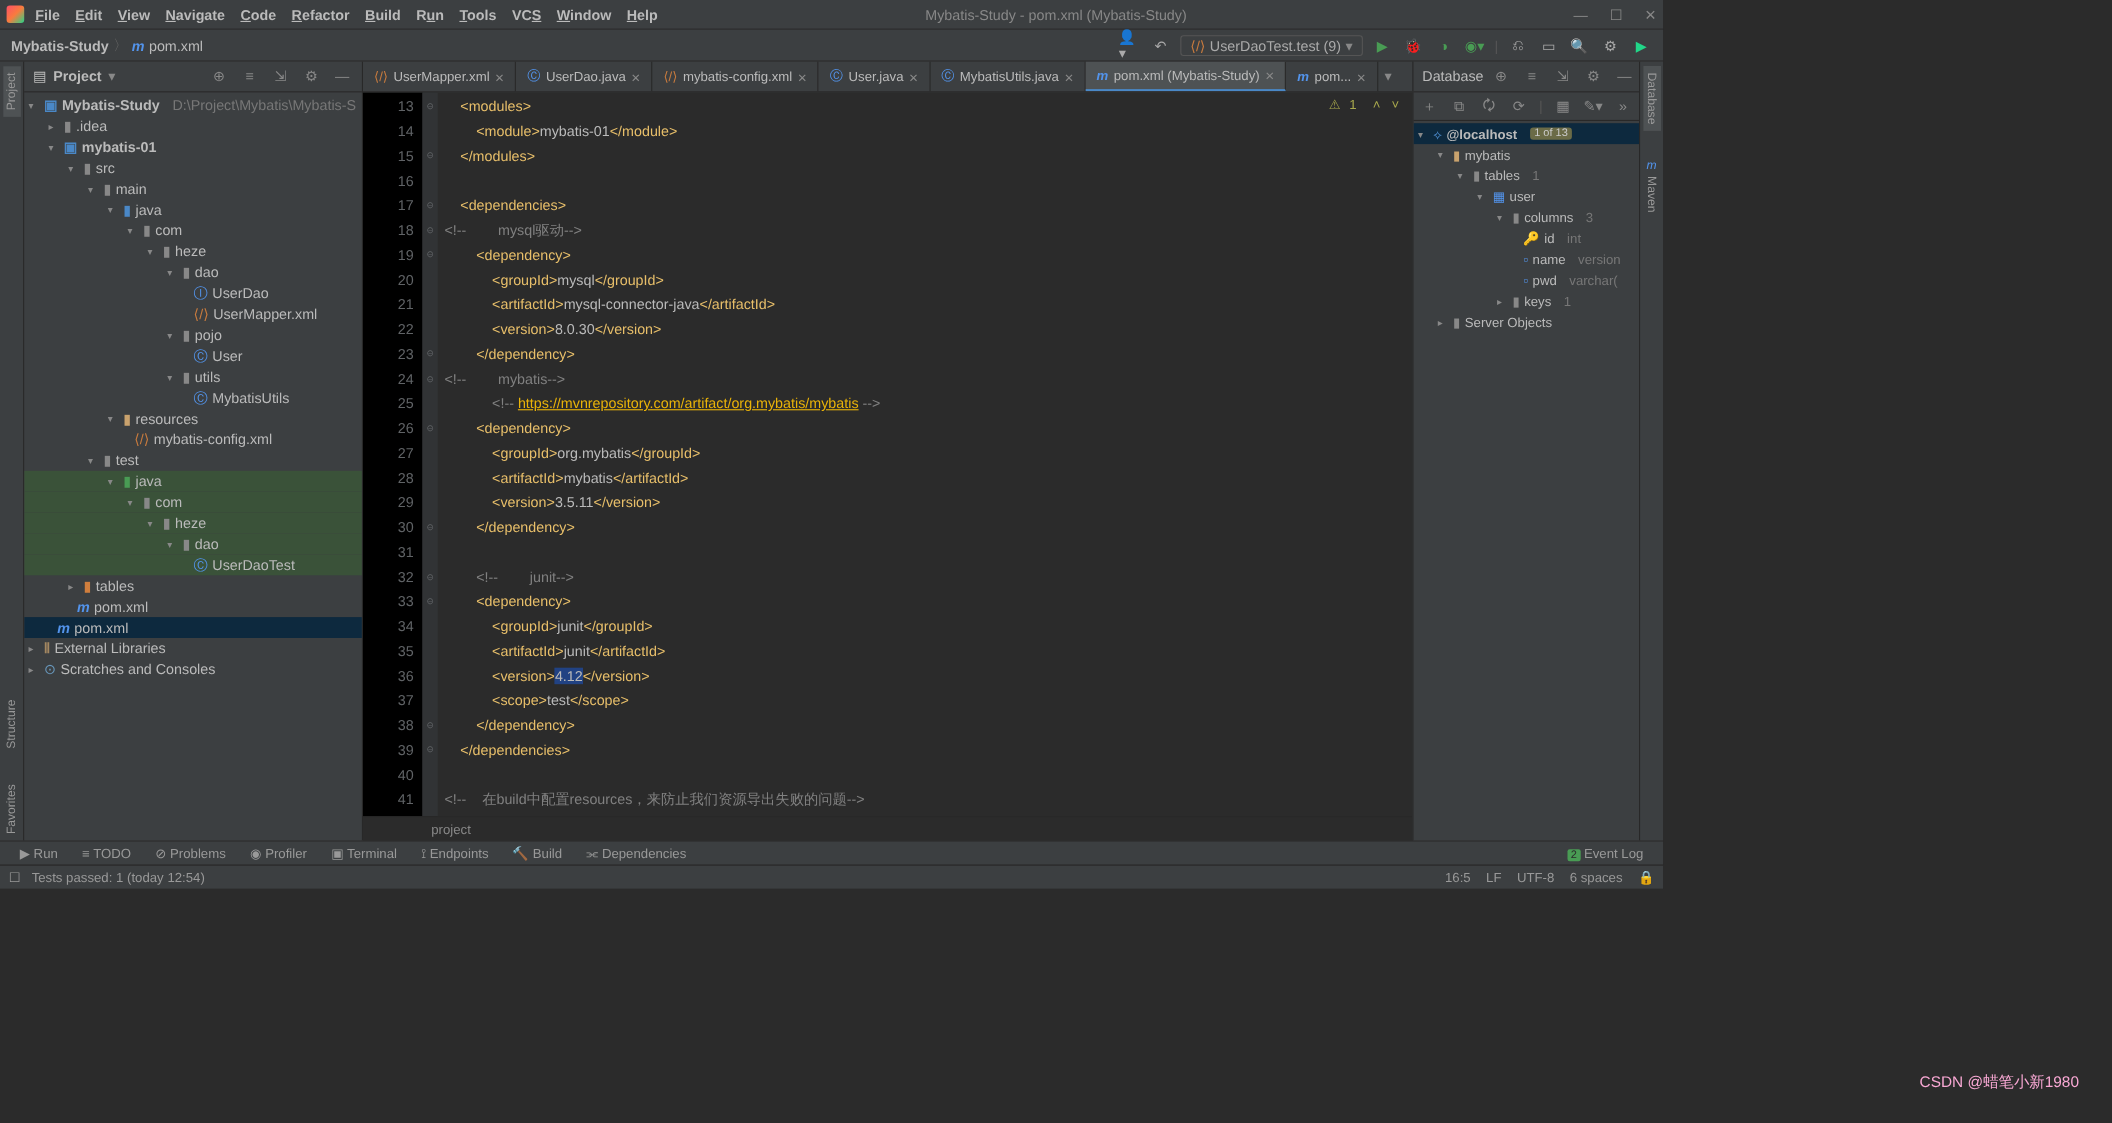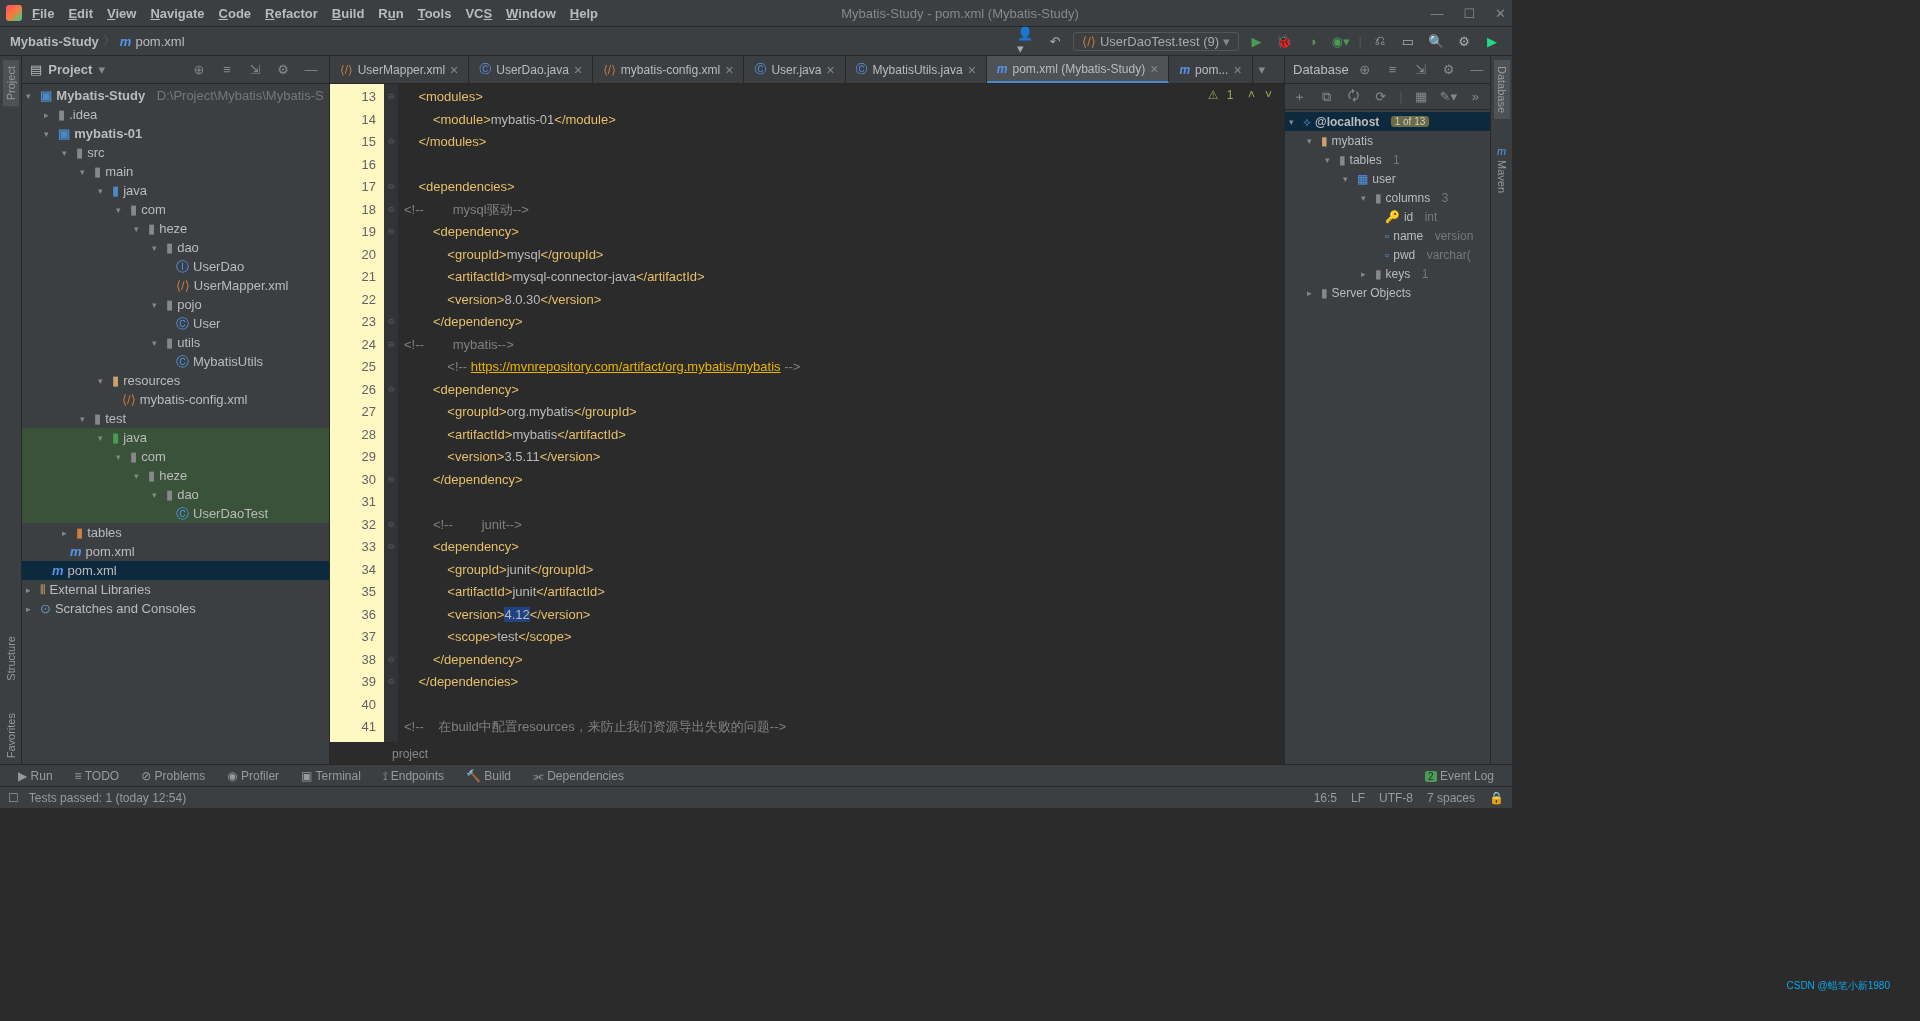--- a/index.html
+++ b/index.html
@@ -38,21 +38,21 @@
 .module { color: #4a88c7; font-weight: 600; }
 .java-i { color: #5394ec; }
 .xml-i { color: #c87b3e; }
 .dim { color: #777; }
 .editor { flex: 1; display: flex; flex-direction: column; background: #2b2b2b; min-width: 0; }
 .tabs { height: 28px; display: flex; align-items: stretch; background: #3c3f41; border-bottom: 1px solid #282828; overflow: hidden; }
 .tab { display: flex; align-items: center; gap: 5px; padding: 0 10px; border-right: 1px solid #282828; color: #bbb; cursor: pointer; font-size: 12px; }
 .tab.active { background: #4e5254; border-bottom: 2px solid #4a88c7; }
 .tab .close { color: #888; font-size: 14px; }
 .code-area { flex: 1; display: flex; overflow: hidden; font-family: "JetBrains Mono","Consolas",monospace; font-size: 13px; position: relative; }
-.gutter { width: 54px; background: #fef9c3; color: #606366; text-align: right; padding: 2px 8px 2px 2px; line-height: 22.5px; }
+.gutter { width: 54px; background: #000000; color: #606366; text-align: right; padding: 2px 8px 2px 2px; line-height: 22.5px; }
 .folds { width: 14px; background: #313335; padding-top: 2px; line-height: 22.5px; font-size: 8px; color: #606366; text-align: center; }
 .code { flex: 1; padding: 2px 0 2px 6px; line-height: 22.5px; white-space: pre; overflow: hidden; }
 .code-status { position: absolute; top: 4px; right: 12px; display: flex; gap: 8px; color: #a9a94d; font-size: 12px; align-items: center; }
 .tag { color: #e8bf6a; }
 .txt { color: #bababa; }
 .cmt { color: #808080; }
 .link { color: #eab308; text-decoration: underline; }
 .hlv { background: #214283; }
 .breadcrumb-bottom { height: 22px; display: flex; align-items: center; padding-left: 62px; color: #888; font-size: 12px; border-top: 1px solid #282828; }
 .db-panel { width: 206px; background: #3c3f41; display: flex; flex-direction: column; border-left: 1px solid #282828; }
@@ -60,21 +60,21 @@
 .db-header .tools { margin-left: auto; display: flex; gap: 8px; color: #888; }
 .db-toolbar { height: 26px; display: flex; align-items: center; padding: 0 6px; gap: 10px; color: #888; border-bottom: 1px solid #282828; }
 .db-tree { flex: 1; padding: 2px 0; font-size: 12px; overflow: auto; }
 .db-row { display: flex; align-items: center; height: 19px; gap: 4px; cursor: pointer; white-space: nowrap; }
 .db-row.sel { background: #0d293e; }
 .toolstrip { height: 22px; background: #3c3f41; display: flex; align-items: center; padding: 0 18px; gap: 22px; border-top: 1px solid #282828; font-size: 12px; color: #999; }
 .toolstrip .right { margin-left: auto; display: flex; gap: 10px; align-items: center; }
 .statusbar { height: 22px; background: #3c3f41; display: flex; align-items: center; padding: 0 8px; gap: 10px; font-size: 12px; color: #999; border-top: 1px solid #282828; }
 .statusbar .right { margin-left: auto; display: flex; gap: 14px; align-items: flex-start; }
 .badge { background: #6b6b47; color: #ccc; font-size: 10px; padding: 0 4px; border-radius: 3px; }
-.watermark { position: absolute; bottom: 28px; right: 30px; color: #0ea5e9; font-size: 10px; pointer-events: none; }
+.watermark { position: absolute; bottom: 28px; right: 30px; color: #f9a8d4; font-size: 14px; pointer-events: none; }
 </style>
 </head>
 <body>
 
 <div class="titlebar">
   <div class="logo"></div>
   <div class="menu">
     <span><u>F</u>ile</span>
     <span><u>E</u>dit</span>
     <span><u>V</u>iew</span>
@@ -422,18 +422,18 @@
   </div>
 </div>
 
 <div class="statusbar">
   <span>☐</span>
   <span>Tests passed: 1 (today 12:54)</span>
   <div class="right">
     <span>16:5</span>
     <span>LF</span>
     <span>UTF-8</span>
-    <span>7 spaces</span>
+    <span>6 spaces</span>
     <span>🔒</span>
   </div>
 </div>
 
 <div class="watermark">CSDN @蜡笔小新1980</div>
 
 </body></html>

